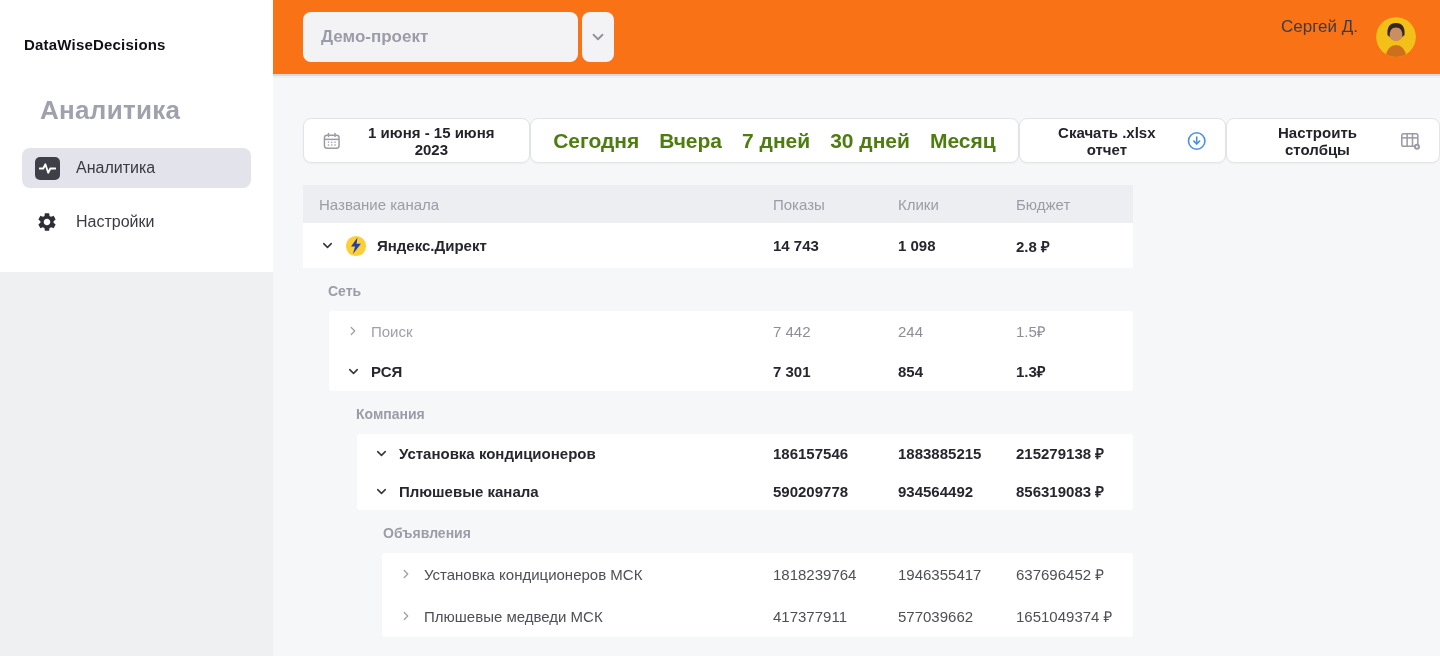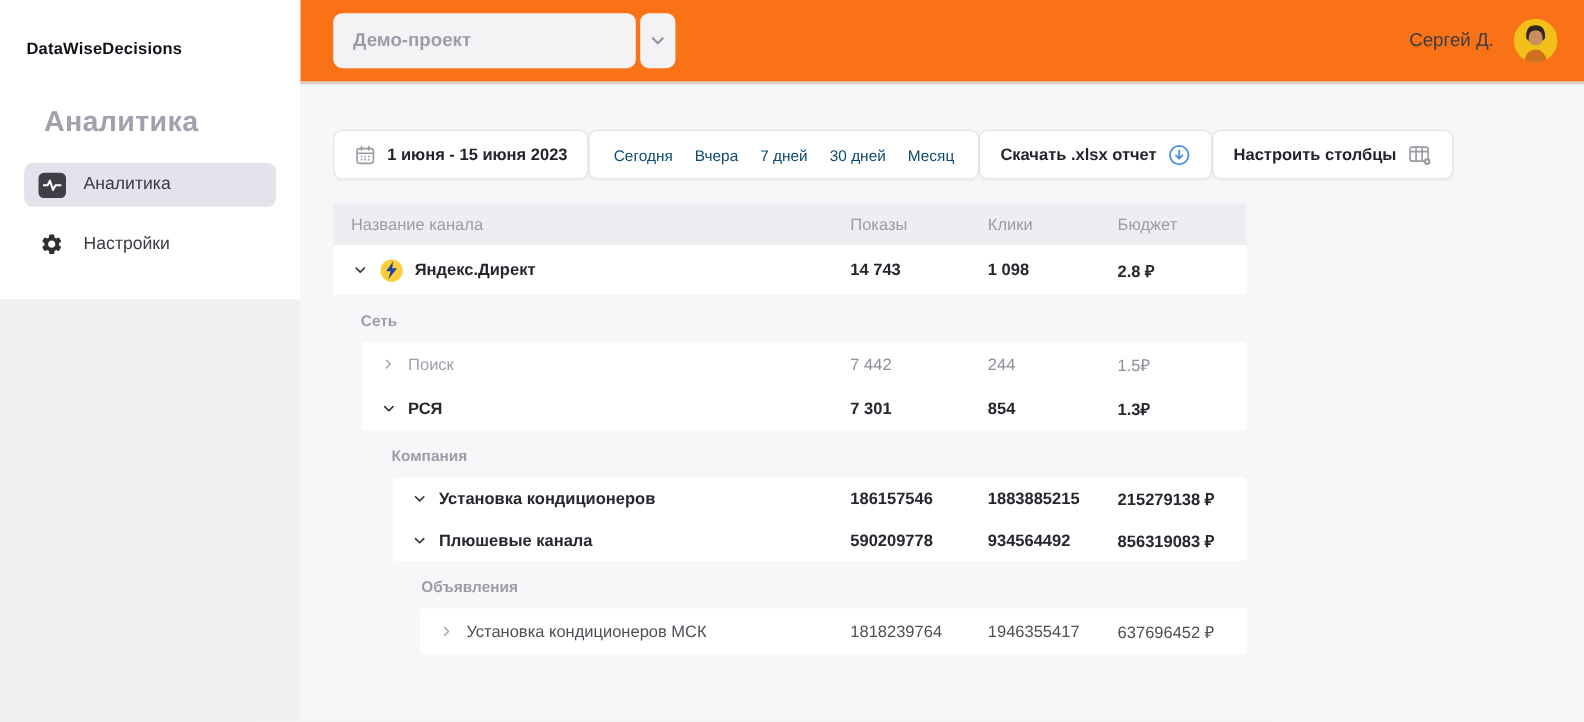--- a/index.html
+++ b/index.html
@@ -36,42 +36,42 @@
   .project-wrap { display:flex; align-items:center; gap:4px; }
   .select-box {
     width:275px; height:50px; background:#f3f3f6; border-radius:8px;
     display:flex; align-items:center; padding:0 18px;
     font-size:17px; font-weight:700; color:#9b9ca8; cursor:pointer;
   }
   .select-chevron {
     width:32px; height:50px; background:#f3f3f6; border:none; border-radius:8px;
     display:flex; align-items:center; justify-content:center; cursor:pointer;
   }
-  .topbar-right { margin-left:auto; display:flex; align-items:center; gap:18px; }
+  .topbar-right { margin-left:auto; display:flex; align-items:flex-start; gap:18px; }
   .user-name { font-size:17px; color:#3b3c45; }
   .avatar { width:40px; height:40px; border-radius:50%; overflow:hidden; display:block; cursor:pointer; }
   
   .main {
     position:absolute; left:273px; top:78px; right:0; bottom:0;
     background:#f6f7f8; padding:40px 0 0 30px;
   }
   .toolbar { display:flex; align-items:center; gap:0; }
   .tbtn {
     height:45px; background:#ffffff; border:1px solid #e3e4e9; border-radius:8px;
     display:inline-flex; align-items:center; gap:10px; padding:0 18px;
     font-family:"Liberation Sans", sans-serif;
     font-size:15px; font-weight:700; color:#23232b; cursor:pointer;
     box-shadow:0 1px 2px rgba(40,40,60,.04);
   }
   .quick-box {
     height:45px; background:#ffffff; border:1px solid #e3e4e9; border-radius:8px;
     display:inline-flex; align-items:center; gap:20px; padding:0 22px;
     box-shadow:0 1px 2px rgba(40,40,60,.04);
   }
-  .quick-item { font-size:14px; font-weight:400; color:#0c4a6e; cursor:pointer; white-space:nowrap; }
+  .quick-item { font-size:21px; font-weight:700; color:#4d7c0f; cursor:pointer; white-space:nowrap; }
   
   .table { width:830px; margin-top:22px; font-size:15px; }
   .row { display:grid; align-items:center; }
   .lvl0 { grid-template-columns:470px 125px 118px 1fr; }
   .lvl1 { grid-template-columns:444px 125px 118px 1fr; }
   .lvl2 { grid-template-columns:416px 125px 118px 1fr; }
   .lvl3 { grid-template-columns:391px 125px 118px 1fr; }
   .thead { height:38px; background:#eceef1; color:#9b9ca8; }
   .thead .cell { font-weight:400; }
   .cell.name { display:flex; align-items:center; gap:10px; padding-left:16px; }
@@ -305,17 +305,30 @@
                 <svg width="14" height="14" viewBox="0 0 24 24">
                   <polyline points="9,6 15,12 9,18" fill="none" stroke="#9fa0aa" stroke-width="2.2" stroke-linecap="round" stroke-linejoin="round"></polyline>
                 </svg>
               </span>
             <span>Установка кондиционеров МСК</span>
           </div>
           <div class="cell num">1818239764</div>
           <div class="cell num">1946355417</div>
           <div class="cell num">637696452 ₽</div>
         </div>
+        <div class="row lvl3 plain">
+          <div class="cell name">
+            <span class="chev">
+                <svg width="14" height="14" viewBox="0 0 24 24">
+                  <polyline points="9,6 15,12 9,18" fill="none" stroke="#9fa0aa" stroke-width="2.2" stroke-linecap="round" stroke-linejoin="round"></polyline>
+                </svg>
+              </span>
+            <span>Плюшевые медведи МСК</span>
+          </div>
+          <div class="cell num">417377911</div>
+          <div class="cell num">577039662</div>
+          <div class="cell num">1651049374 ₽</div>
+        </div>
       </div>
     </div>
 
   </div>
 </main>
 
 </body></html>

